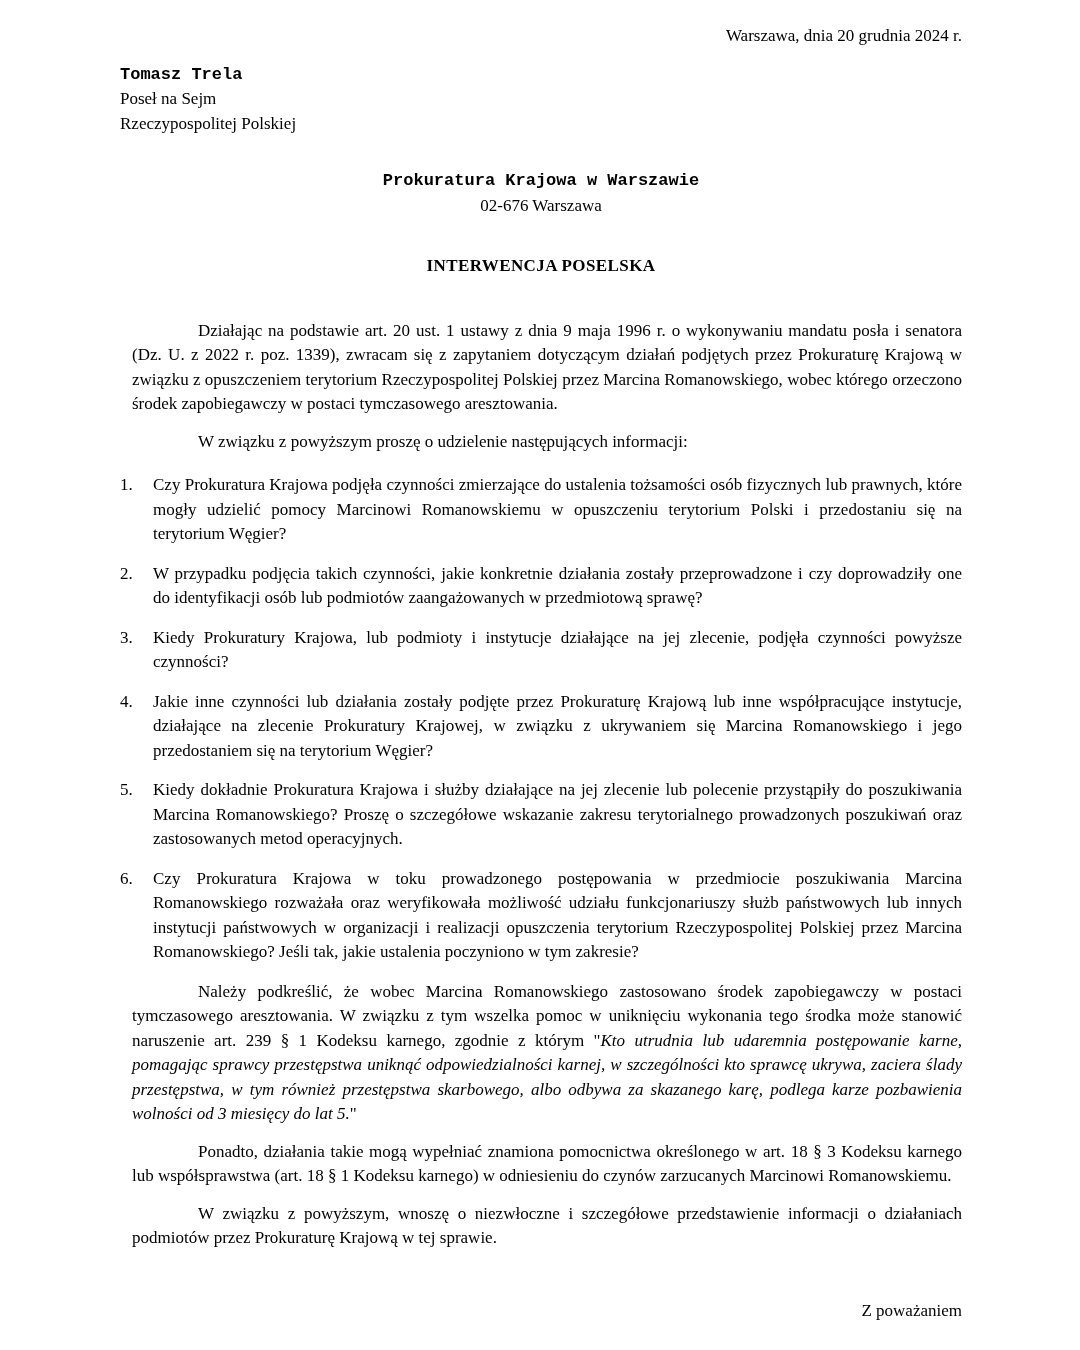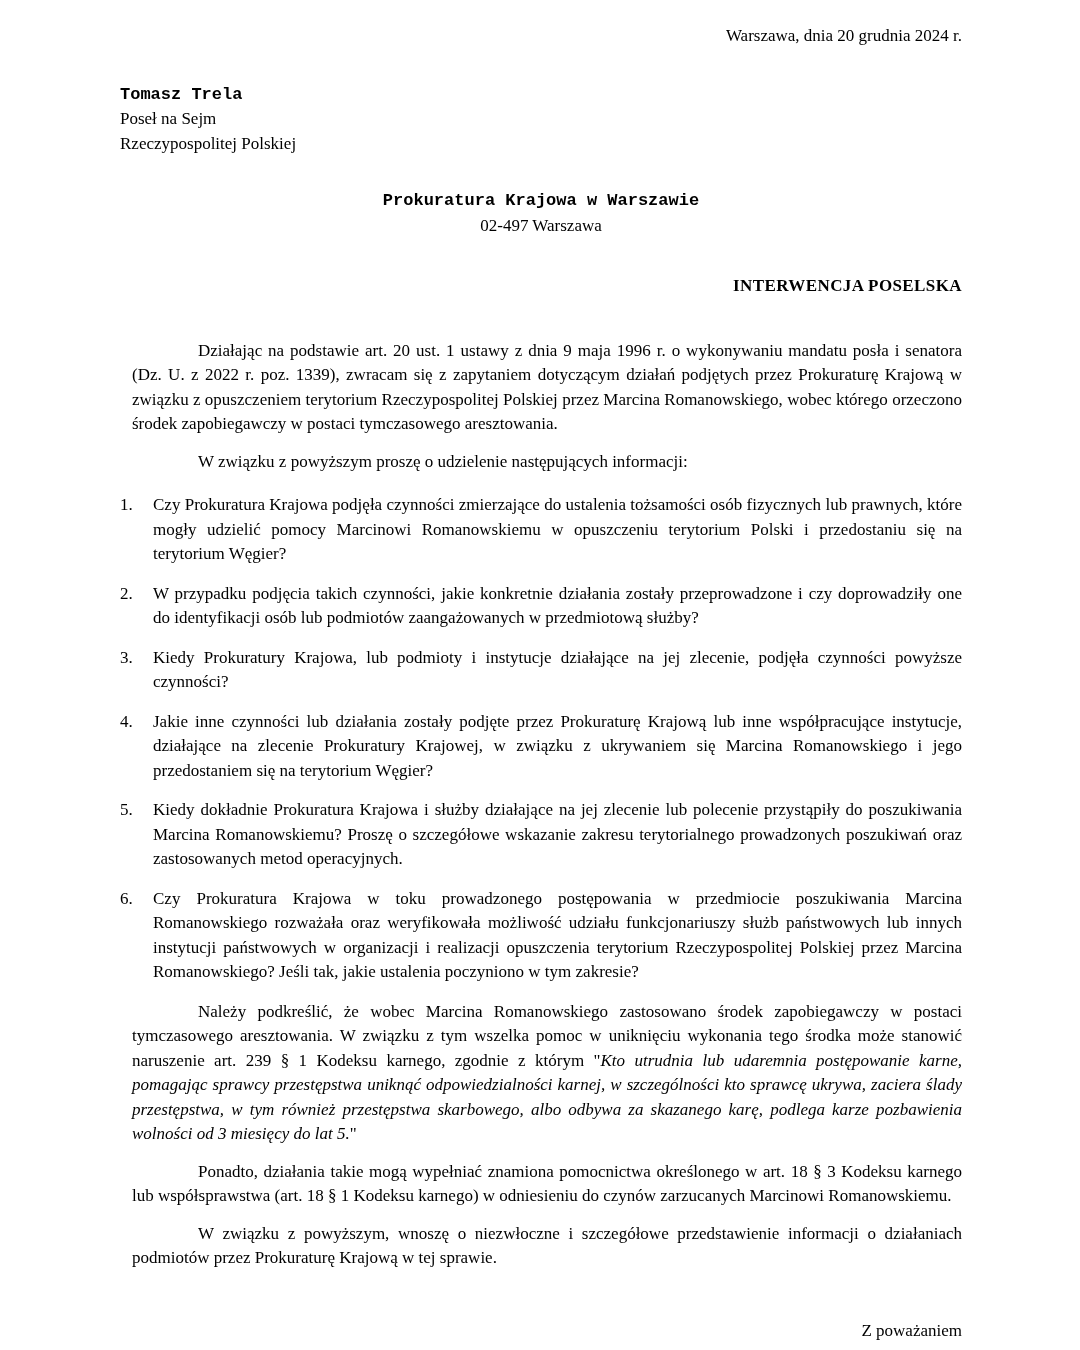--- a/index.html
+++ b/index.html
@@ -15,32 +15,32 @@
     padding: 24px 118px 0 120px;
     background: #ffffff;
     color: #000000;
     font-family: "Liberation Serif", "DejaVu Serif", serif;
     font-size: 17px;
     line-height: 24.5px;
     overflow: hidden;
   }
   .date-line {
     text-align: right;
-    margin-bottom: 34px;
+    margin-bottom: 14px;
   }
   .sender {
     margin-bottom: 33px;
   }
   .recipient {
     text-align: center;
     margin-bottom: 36px;
   }
   .bold { font-weight: bold; font-family: Liberation Mono, monospace; }
   .title {
-    text-align: right;
+    text-align: center;
     font-weight: bold;
     font-size: 17px;
     letter-spacing: 0.4px;
     margin: 0 0 40px 0;
   }
   p.para {
     margin: 0 0 13px 12px;
     text-align: justify;
     text-indent: 66px;
   }
@@ -74,49 +74,49 @@
   <div class="date-line">Warszawa, dnia 20 grudnia 2024 r.</div>
 
   <div class="sender">
     <div class="bold">Tomasz Trela</div>
     <div>Poseł na Sejm</div>
     <div>Rzeczypospolitej Polskiej</div>
   </div>
 
   <div class="recipient">
     <div class="bold">Prokuratura Krajowa w Warszawie</div>
-    <div>02-497 Warszawa</div>
+    <div>02-676 Warszawa</div>
   </div>
 
   <h1 class="title">INTERWENCJA POSELSKA</h1>
 
   <p class="para">Działając na podstawie art. 20 ust. 1 ustawy z dnia 9 maja 1996 r. o wykonywaniu mandatu posła i senatora (Dz. U. z 2022 r. poz. 1339), zwracam się z zapytaniem dotyczącym działań podjętych przez Prokuraturę Krajową w związku z opuszczeniem terytorium Rzeczypospolitej Polskiej przez Marcina Romanowskiego, wobec którego orzeczono środek zapobiegawczy w postaci tymczasowego aresztowania.</p>
 
   <p class="para request">W związku z powyższym proszę o udzielenie następujących informacji:</p>
 
   <div class="questions-wrap">
     <div class="question">
       <div class="q-num">1.</div>
       <div class="q-text">Czy Prokuratura Krajowa podjęła czynności zmierzające do ustalenia tożsamości osób fizycznych lub prawnych, które mogły udzielić pomocy Marcinowi Romanowskiemu w opuszczeniu terytorium Polski i przedostaniu się na terytorium Węgier?</div>
     </div>
     <div class="question">
       <div class="q-num">2.</div>
-      <div class="q-text">W przypadku podjęcia takich czynności, jakie konkretnie działania zostały przeprowadzone i czy doprowadziły one do identyfikacji osób lub podmiotów zaangażowanych w przedmiotową służby?</div>
+      <div class="q-text">W przypadku podjęcia takich czynności, jakie konkretnie działania zostały przeprowadzone i czy doprowadziły one do identyfikacji osób lub podmiotów zaangażowanych w przedmiotową sprawę?</div>
     </div>
     <div class="question">
       <div class="q-num">3.</div>
       <div class="q-text">Kiedy Prokuratury Krajowa, lub podmioty i instytucje działające na jej zlecenie, podjęła czynności powyższe czynności?</div>
     </div>
     <div class="question">
       <div class="q-num">4.</div>
       <div class="q-text">Jakie inne czynności lub działania zostały podjęte przez Prokuraturę Krajową lub inne współpracujące instytucje, działające na zlecenie Prokuratury Krajowej, w związku z ukrywaniem się Marcina Romanowskiego i jego przedostaniem się na terytorium Węgier?</div>
     </div>
     <div class="question">
       <div class="q-num">5.</div>
-      <div class="q-text">Kiedy dokładnie Prokuratura Krajowa i służby działające na jej zlecenie lub polecenie przystąpiły do poszukiwania Marcina Romanowskiemu? Proszę o szczegółowe wskazanie zakresu terytorialnego prowadzonych poszukiwań oraz zastosowanych metod operacyjnych.</div>
+      <div class="q-text">Kiedy dokładnie Prokuratura Krajowa i służby działające na jej zlecenie lub polecenie przystąpiły do poszukiwania Marcina Romanowskiego? Proszę o szczegółowe wskazanie zakresu terytorialnego prowadzonych poszukiwań oraz zastosowanych metod operacyjnych.</div>
     </div>
     <div class="question">
       <div class="q-num">6.</div>
       <div class="q-text">Czy Prokuratura Krajowa w toku prowadzonego postępowania w przedmiocie poszukiwania Marcina Romanowskiego rozważała oraz weryfikowała możliwość udziału funkcjonariuszy służb państwowych lub innych instytucji państwowych w organizacji i realizacji opuszczenia terytorium Rzeczypospolitej Polskiej przez Marcina Romanowskiego? Jeśli tak, jakie ustalenia poczyniono w tym zakresie?</div>
     </div>
   </div>
 
   <p class="para"><span>Należy podkreślić, że wobec Marcina Romanowskiego zastosowano środek zapobiegawczy w postaci tymczasowego aresztowania. W związku z tym wszelka pomoc w uniknięciu wykonania tego środka może stanowić naruszenie art. 239 § 1 Kodeksu karnego, zgodnie z którym "</span><em class="quote">Kto utrudnia lub udaremnia postępowanie karne, pomagając sprawcy przestępstwa uniknąć odpowiedzialności karnej, w szczególności kto sprawcę ukrywa, zaciera ślady przestępstwa, w tym również przestępstwa skarbowego, albo odbywa za skazanego karę, podlega karze pozbawienia wolności od 3 miesięcy do lat 5.</em><span>"</span></p>
 
   <p class="para">Ponadto, działania takie mogą wypełniać znamiona pomocnictwa określonego w art. 18 § 3 Kodeksu karnego lub współsprawstwa (art. 18 § 1 Kodeksu karnego) w odniesieniu do czynów zarzucanych Marcinowi Romanowskiemu.</p>

